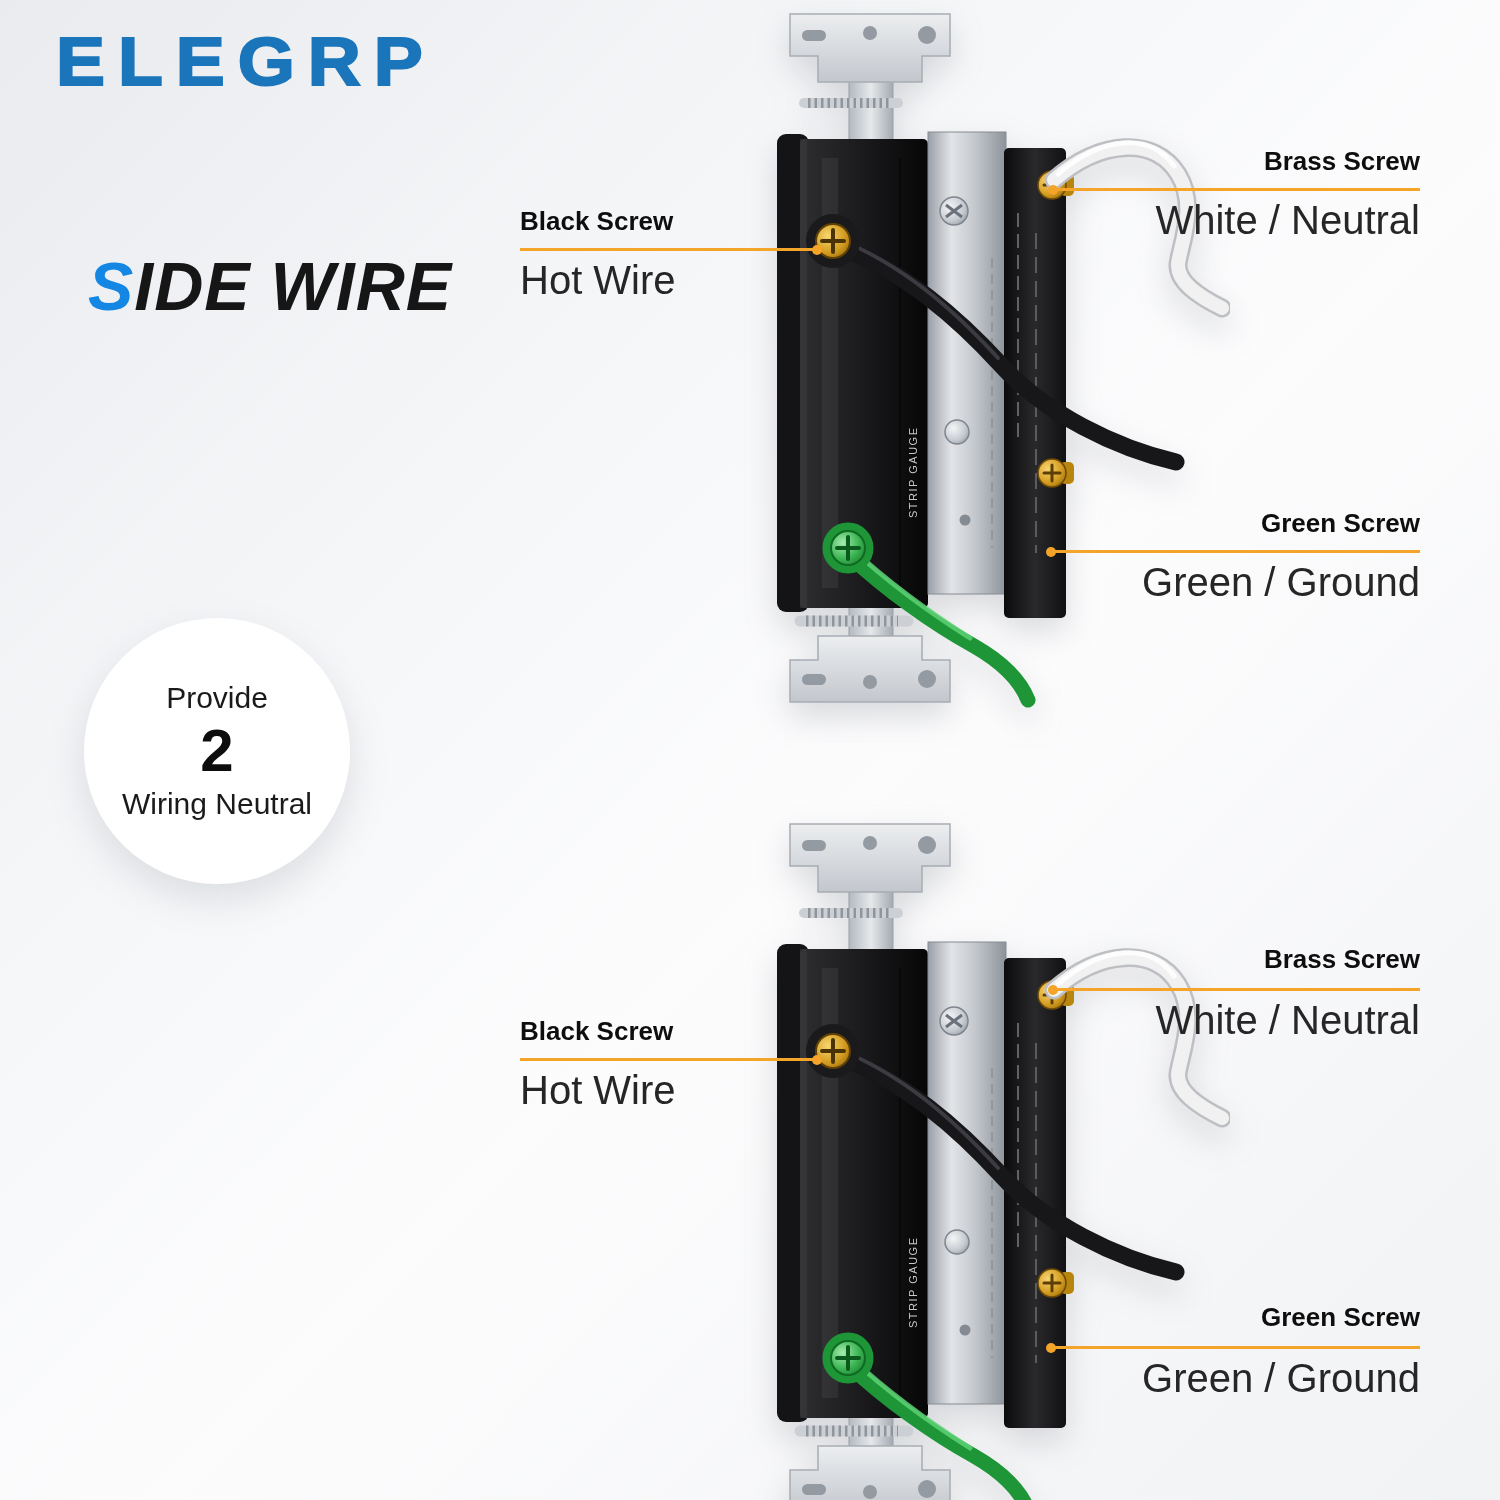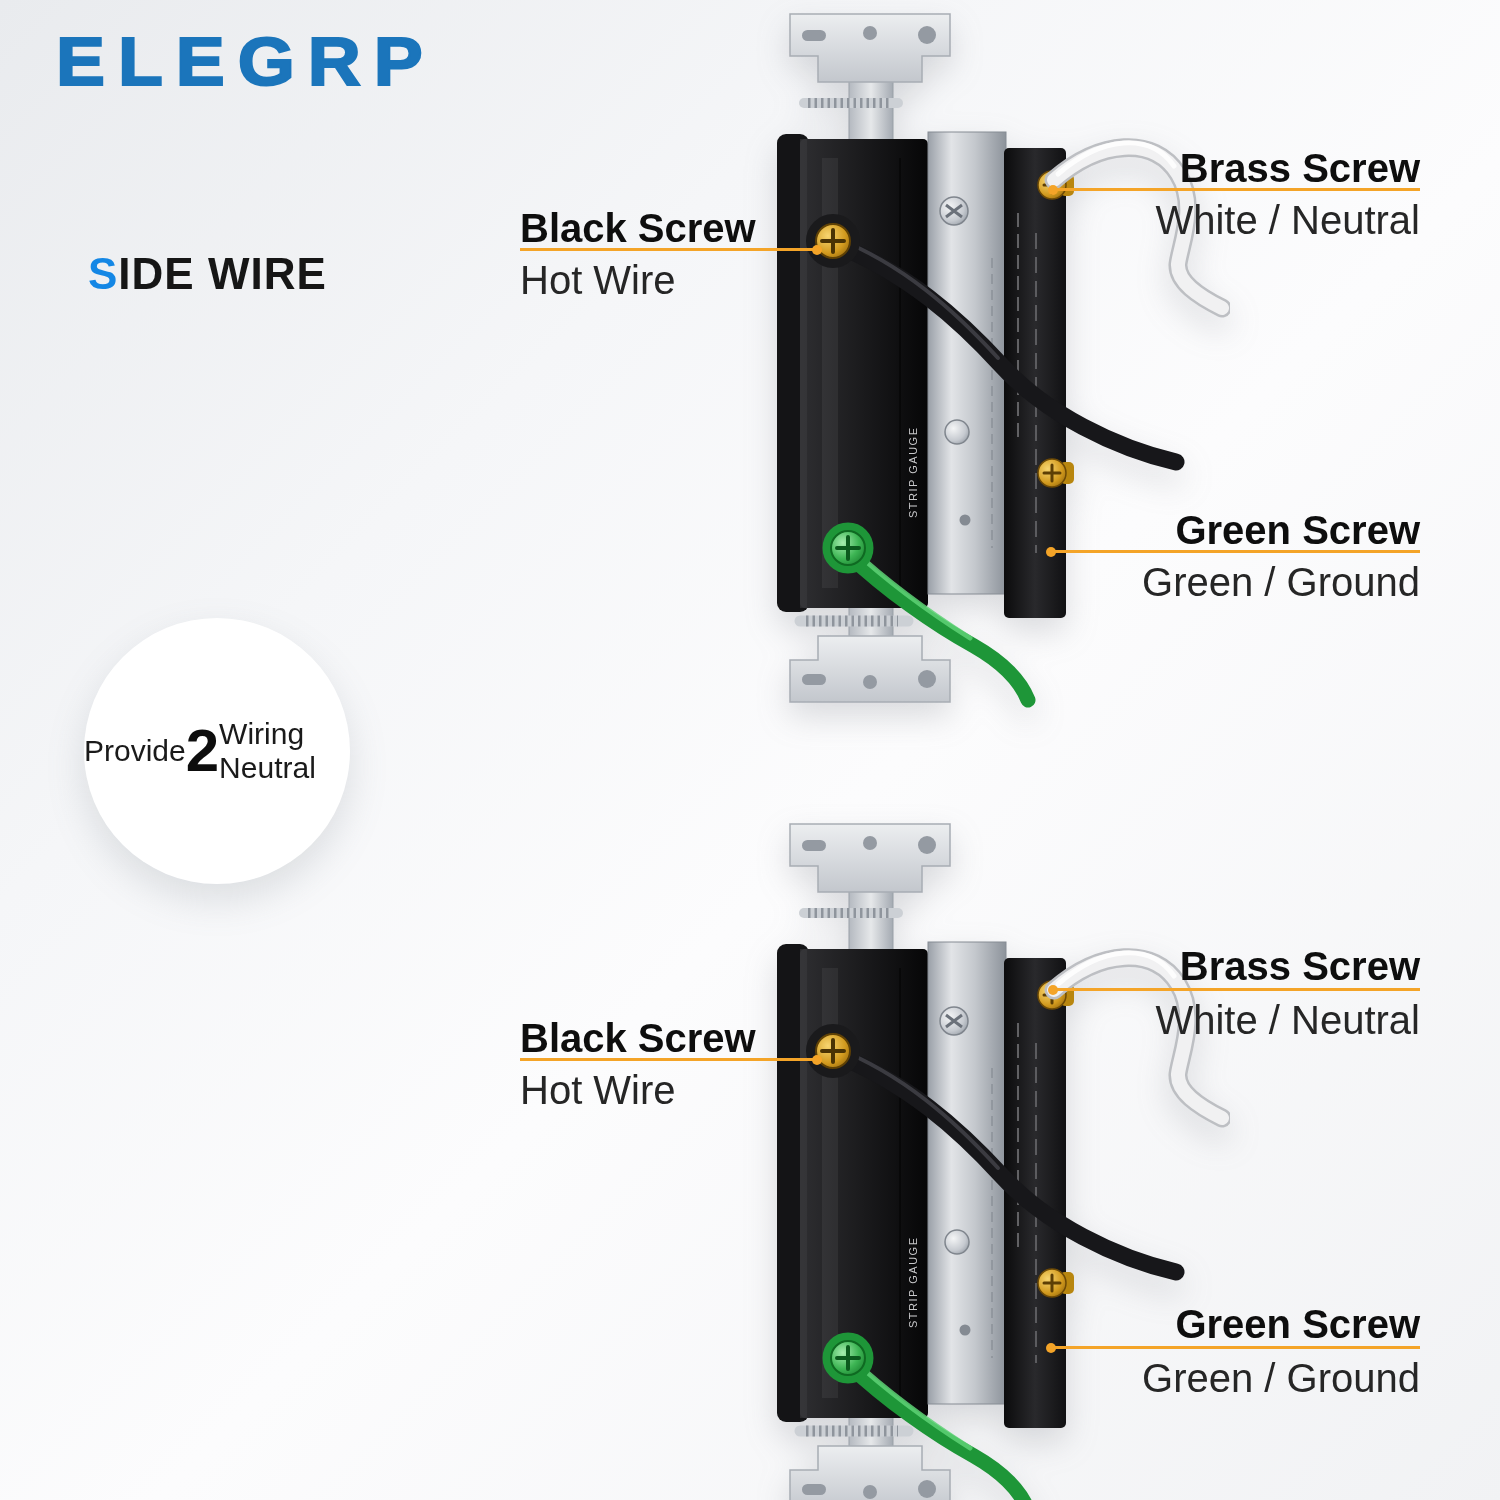--- a/index.html
+++ b/index.html
@@ -10,32 +10,32 @@
     padding-left:13px;
   }
   .logo{
     position:absolute;left:56px;top:22px;
     font-size:68px;font-weight:bold;letter-spacing:12px;
     color:var(--brand-blue,#1b75bb);
     -webkit-text-stroke:2px var(--brand-blue,#1b75bb);
     transform:scaleX(1.08);transform-origin:left top;white-space:nowrap;
   }
   .heading{
-    position:absolute;font-size:44px;font-weight:bold;
+    position:absolute;font-size:68px;font-weight:bold;font-style:italic;
     color:#161616;letter-spacing:1px;white-space:nowrap;line-height:1;
   }
   .heading .lead{color:var(--accent-blue,#1487e5);}
   .badge{
     position:absolute;left:84px;top:618px;width:266px;height:266px;border-radius:50%;
     background:#ffffff;box-shadow:0 16px 38px rgba(110,120,132,.20);
-    display:flex;flex-direction:row;align-items:center;justify-content:center;
+    display:flex;flex-direction:column;align-items:center;justify-content:center;gap:6px;
   }
   .badge .l1,.badge .l2{font-size:30px;color:#1a1a1a;}
   .badge .num{font-size:60px;font-weight:bold;color:#0d0d0d;line-height:1;}
-  .co-title{position:absolute;font-size:40px;font-weight:bold;color:#0e0e0e;white-space:nowrap;}
+  .co-title{position:absolute;font-size:26px;font-weight:bold;color:#0e0e0e;white-space:nowrap;}
   .co-sub{position:absolute;font-size:40px;color:#262626;white-space:nowrap;}
   .ra{text-align:right;width:400px;}
   .co-line{position:absolute;height:3px;background:var(--callout-orange,#f4a428);}
   .co-dot{position:absolute;top:-3.5px;width:10px;height:10px;border-radius:50%;background:inherit;}
   .co-dot.left{left:-4px;}
   .co-dot.right{right:-4px;}
   .switch{position:absolute;filter:drop-shadow(0 14px 16px rgba(100,106,116,.22));}
   svg text{font-family:"Liberation Sans",sans-serif;}
 </style>
 </head>

